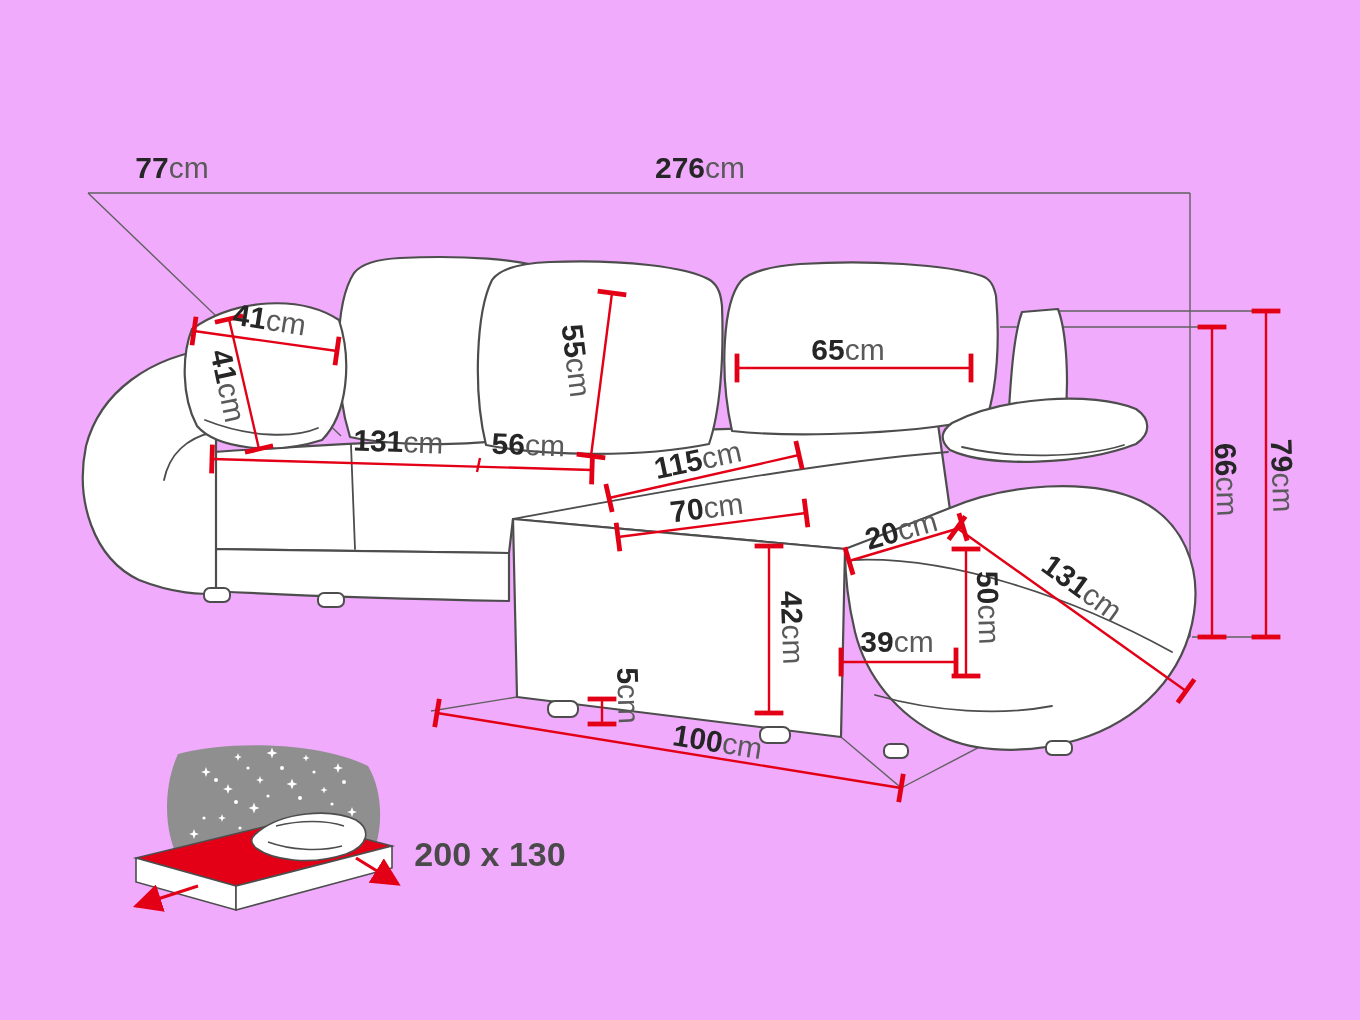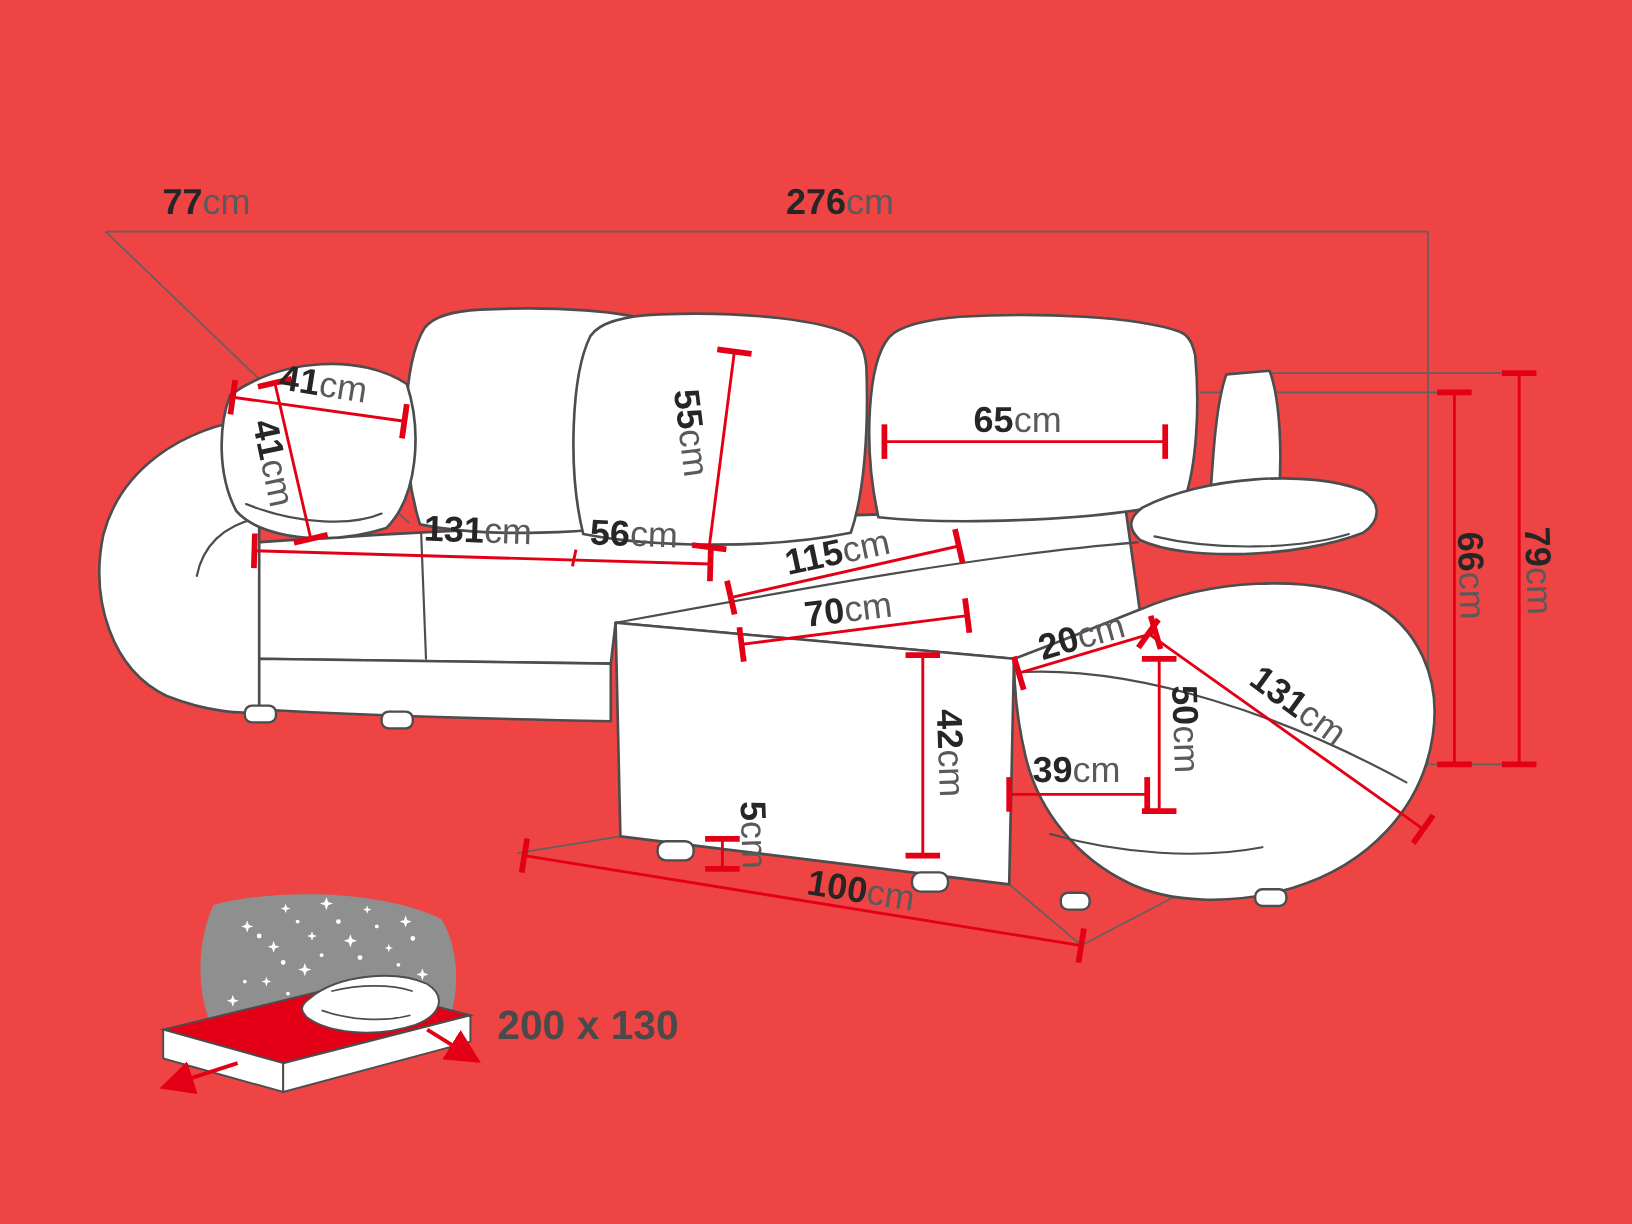--- a/index.html
+++ b/index.html
@@ -1,16 +1,16 @@
 <!DOCTYPE html>
 <html><head>
 <meta charset="utf-8">
 <style>
   html,body{margin:0;padding:0;background:#ffffff;}
-  .stage{width:1360px;height:1020px;position:relative;background:#ef4444;overflow:hidden;}
+  .stage{width:1360px;height:1020px;position:relative;background:#f0abfc;overflow:hidden;}
   svg{display:block;}
   .sofa{fill:#ffffff;stroke:#4d4d4d;stroke-width:2.2;stroke-linejoin:round;stroke-linecap:round;}
   .seam{fill:none;stroke:#4d4d4d;stroke-width:1.8;stroke-linecap:round;}
   .frame{stroke:#606060;stroke-width:1.4;fill:none;}
   .dim{stroke:#e30016;stroke-width:2.4;fill:none;}
   .arrowline{stroke:#e30016;stroke-width:3.2;fill:none;}
   .dim-label{font-family:"Liberation Sans",sans-serif;font-weight:bold;font-size:30px;fill:#262626;text-anchor:middle;}
   .dim-label .unit{font-weight:normal;fill:#5a5a5a;}
   .bed-label{font-family:"Liberation Sans",sans-serif;font-weight:bold;font-size:34px;fill:#4a4a4a;text-anchor:middle;}
   .leg{fill:#fff;stroke:#4d4d4d;stroke-width:2;}

